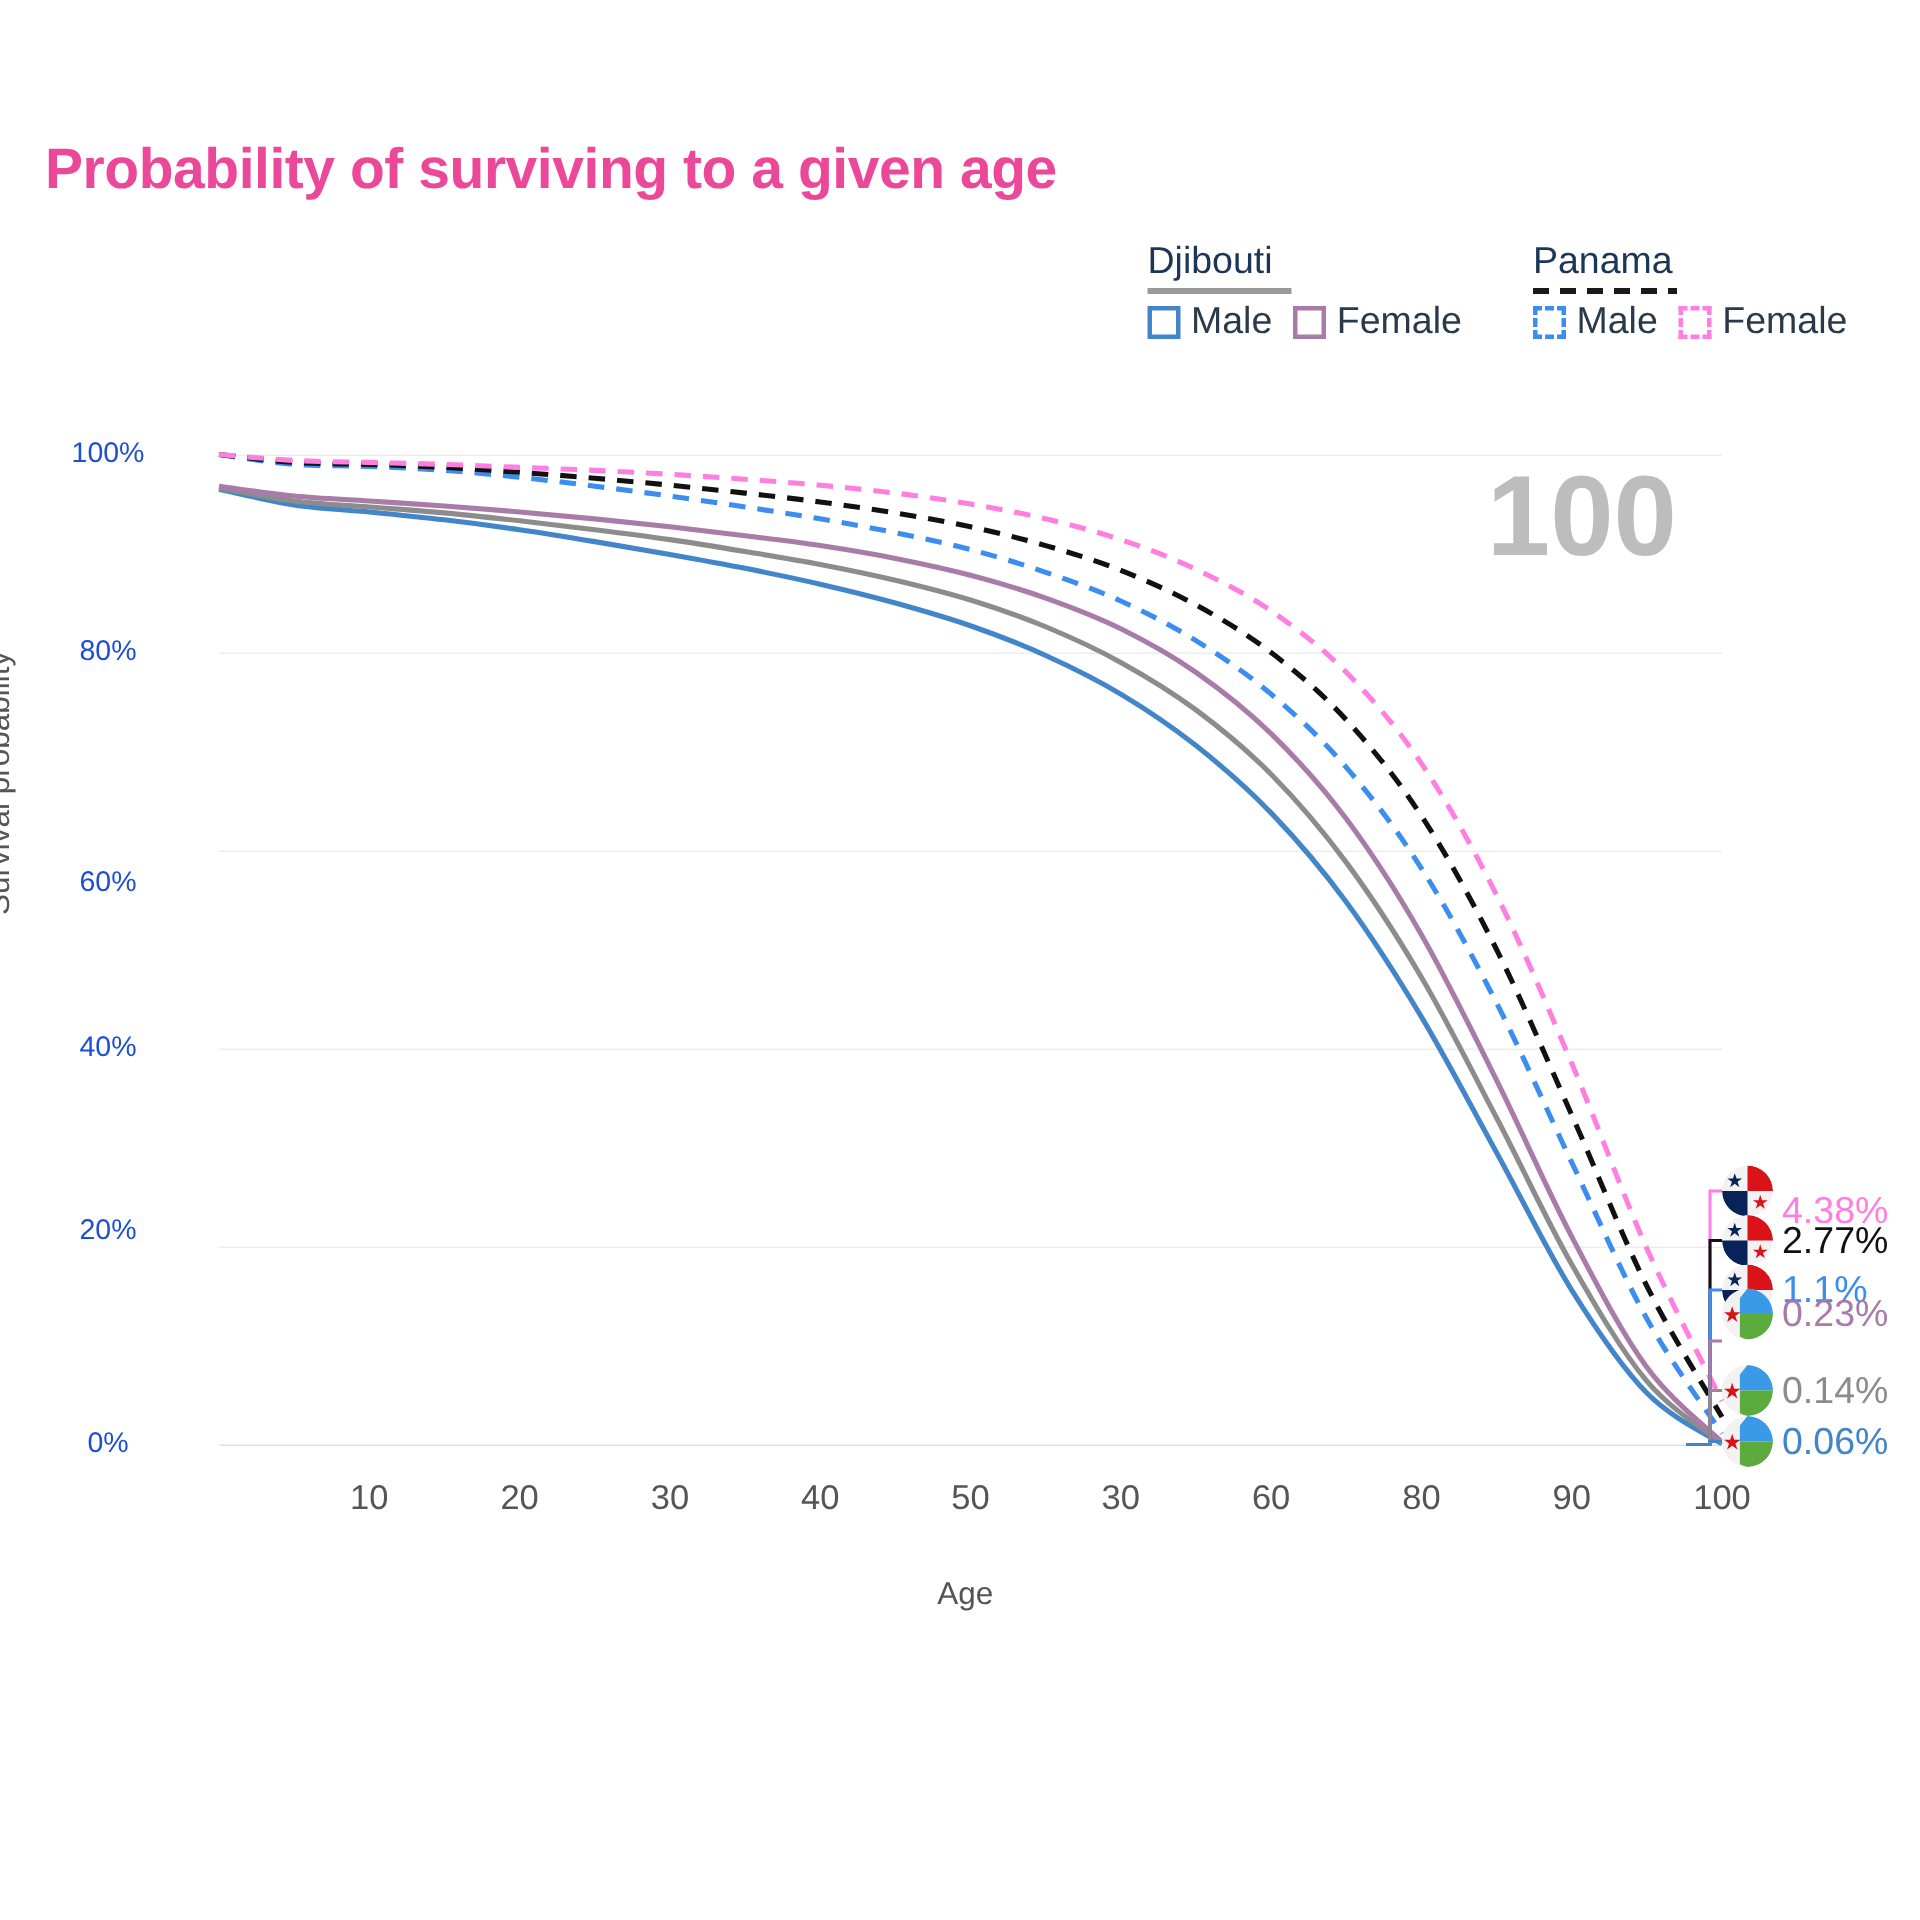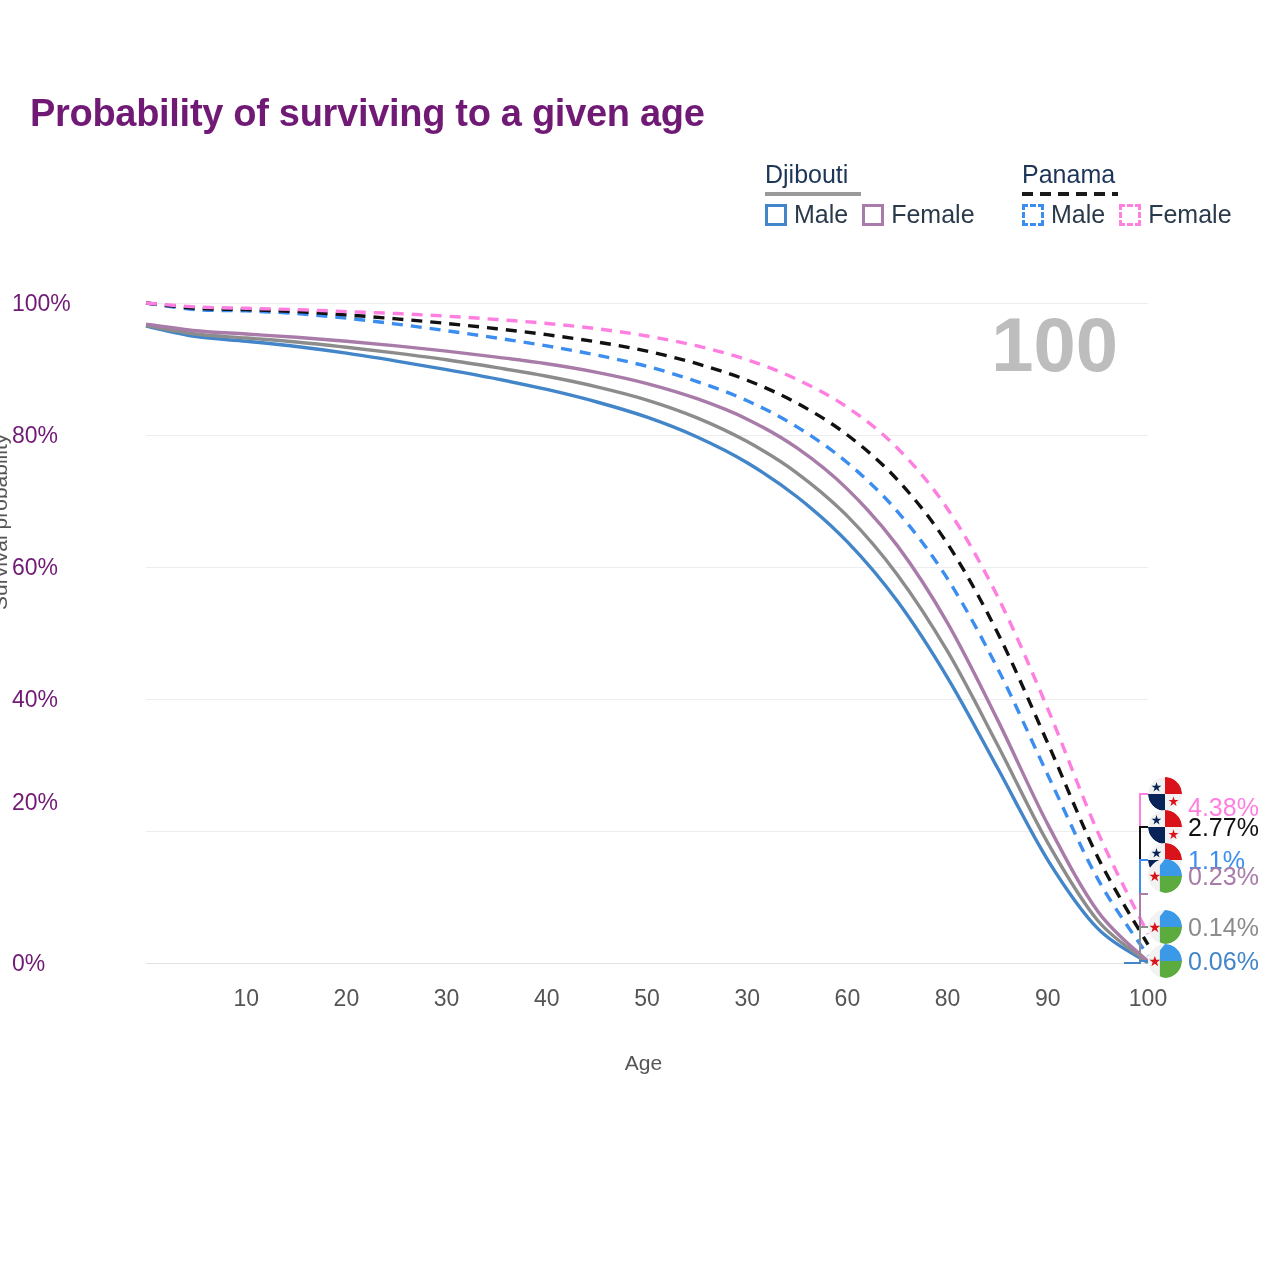--- a/index.html
+++ b/index.html
@@ -23,21 +23,21 @@
     height: 1280px;
   }
 
   
   .chart-title {
     position: absolute;
     left: 30px;
     top: 92px;
     font-size: 38px;
     font-weight: bold;
-    color: #701a75;
+    color: #ec4899;
     letter-spacing: -0.3px;
     white-space: nowrap;
   }
 
   
   .legend {
     position: absolute;
     left: 760px;
     top: 160px;
     width: 500px;
@@ -117,23 +117,23 @@
     width: 100%;
     height: 1px;
     background: #ededed;
   }
   .gridline.baseline { background: #e2e2e2; }
 
   .ytick {
     position: absolute;
     right: 1148px;
     width: 120px;
-    text-align: left;
-    font-size: 23px;
-    color: #701a75;
+    text-align: center;
+    font-size: 19px;
+    color: #1d4ed8;
     transform: translateY(-50%);
   }
   .xtick {
     position: absolute;
     top: 985px;
     width: 80px;
     margin-left: -40px;
     text-align: center;
     font-size: 23px;
     color: #555555;
@@ -254,23 +254,23 @@
         <div class="gridline" style="top: 528px;"></div>
         <div class="gridline" style="top: 396px;"></div>
         <div class="gridline" style="top: 264px;"></div>
         <div class="gridline" style="top: 132px;"></div>
         <div class="gridline" style="top: 0px;"></div>
       </div>
   </div>
 
   <div id="yticks">
       <div class="ytick" style="top: 963px;">0%</div>
-      <div class="ytick" style="top: 802px;">20%</div>
+      <div class="ytick" style="top: 821px;">20%</div>
       <div class="ytick" style="top: 699px;">40%</div>
-      <div class="ytick" style="top: 567px;">60%</div>
+      <div class="ytick" style="top: 589px;">60%</div>
       <div class="ytick" style="top: 435px;">80%</div>
       <div class="ytick" style="top: 303px;">100%</div>
     </div>
   <div id="xticks">
       <div class="xtick" style="left: 246.2px;">10</div>
       <div class="xtick" style="left: 346.4px;">20</div>
       <div class="xtick" style="left: 446.6px;">30</div>
       <div class="xtick" style="left: 546.8px;">40</div>
       <div class="xtick" style="left: 647px;">50</div>
       <div class="xtick" style="left: 747.2px;">30</div>

